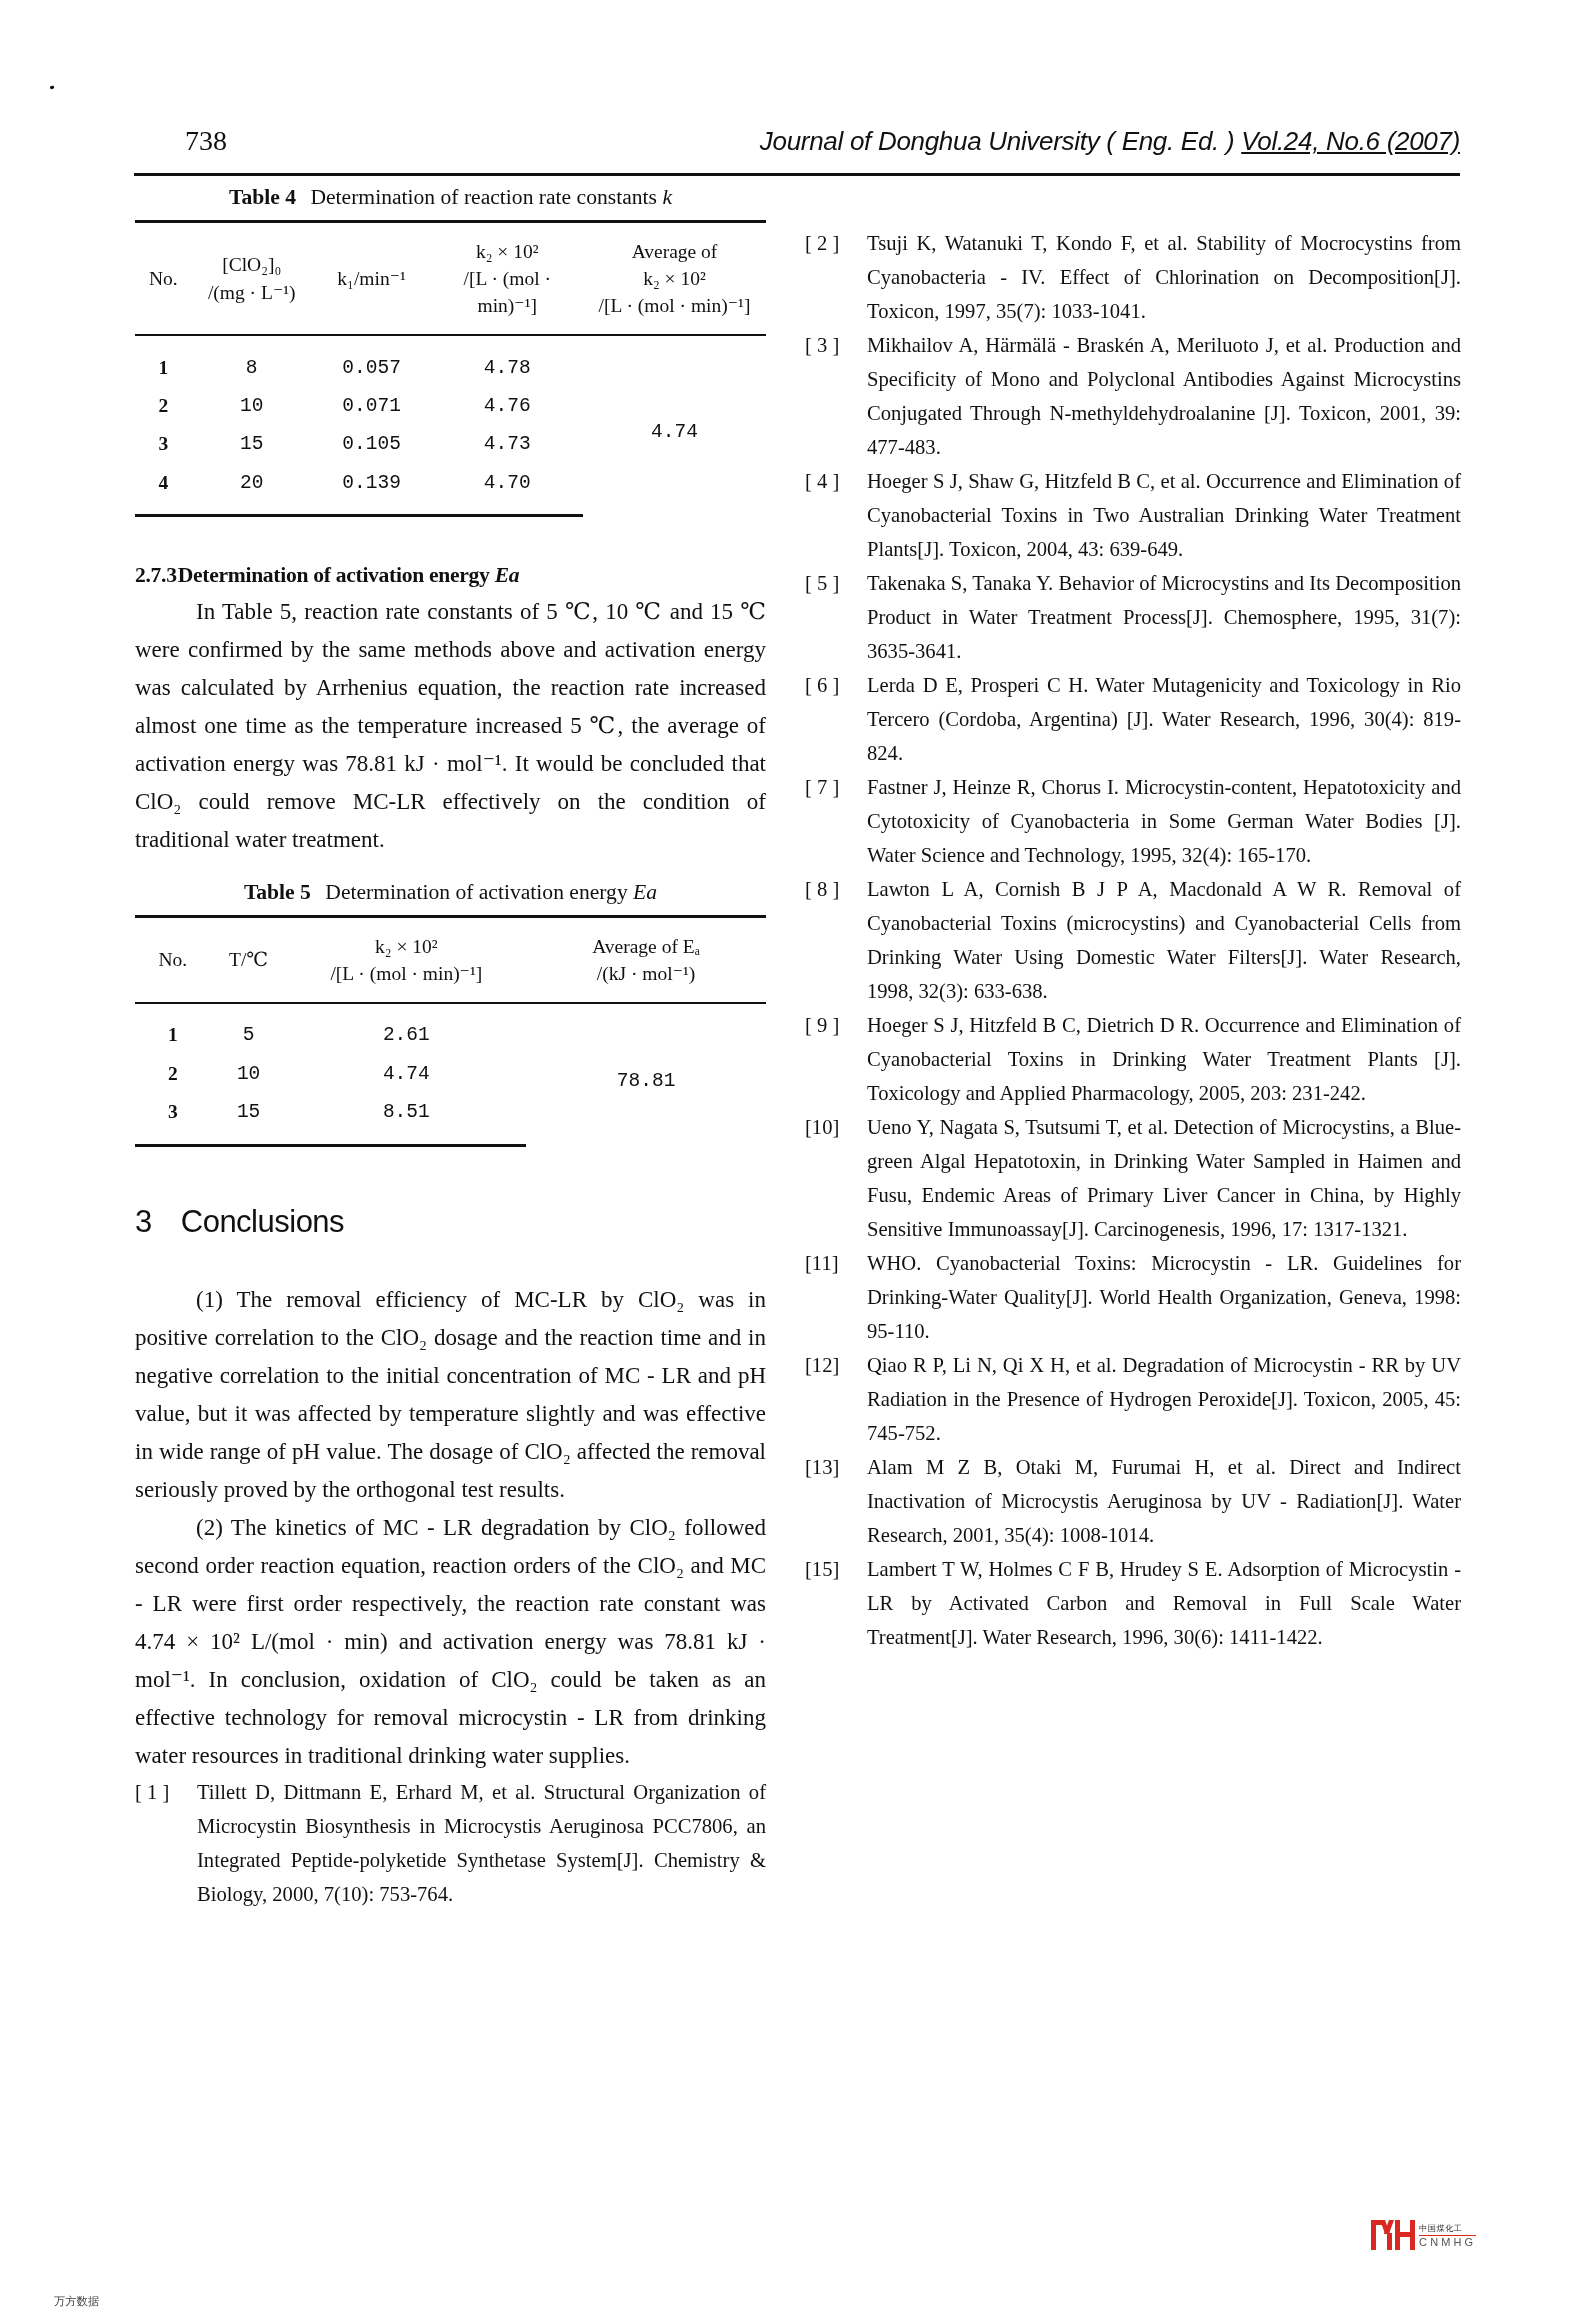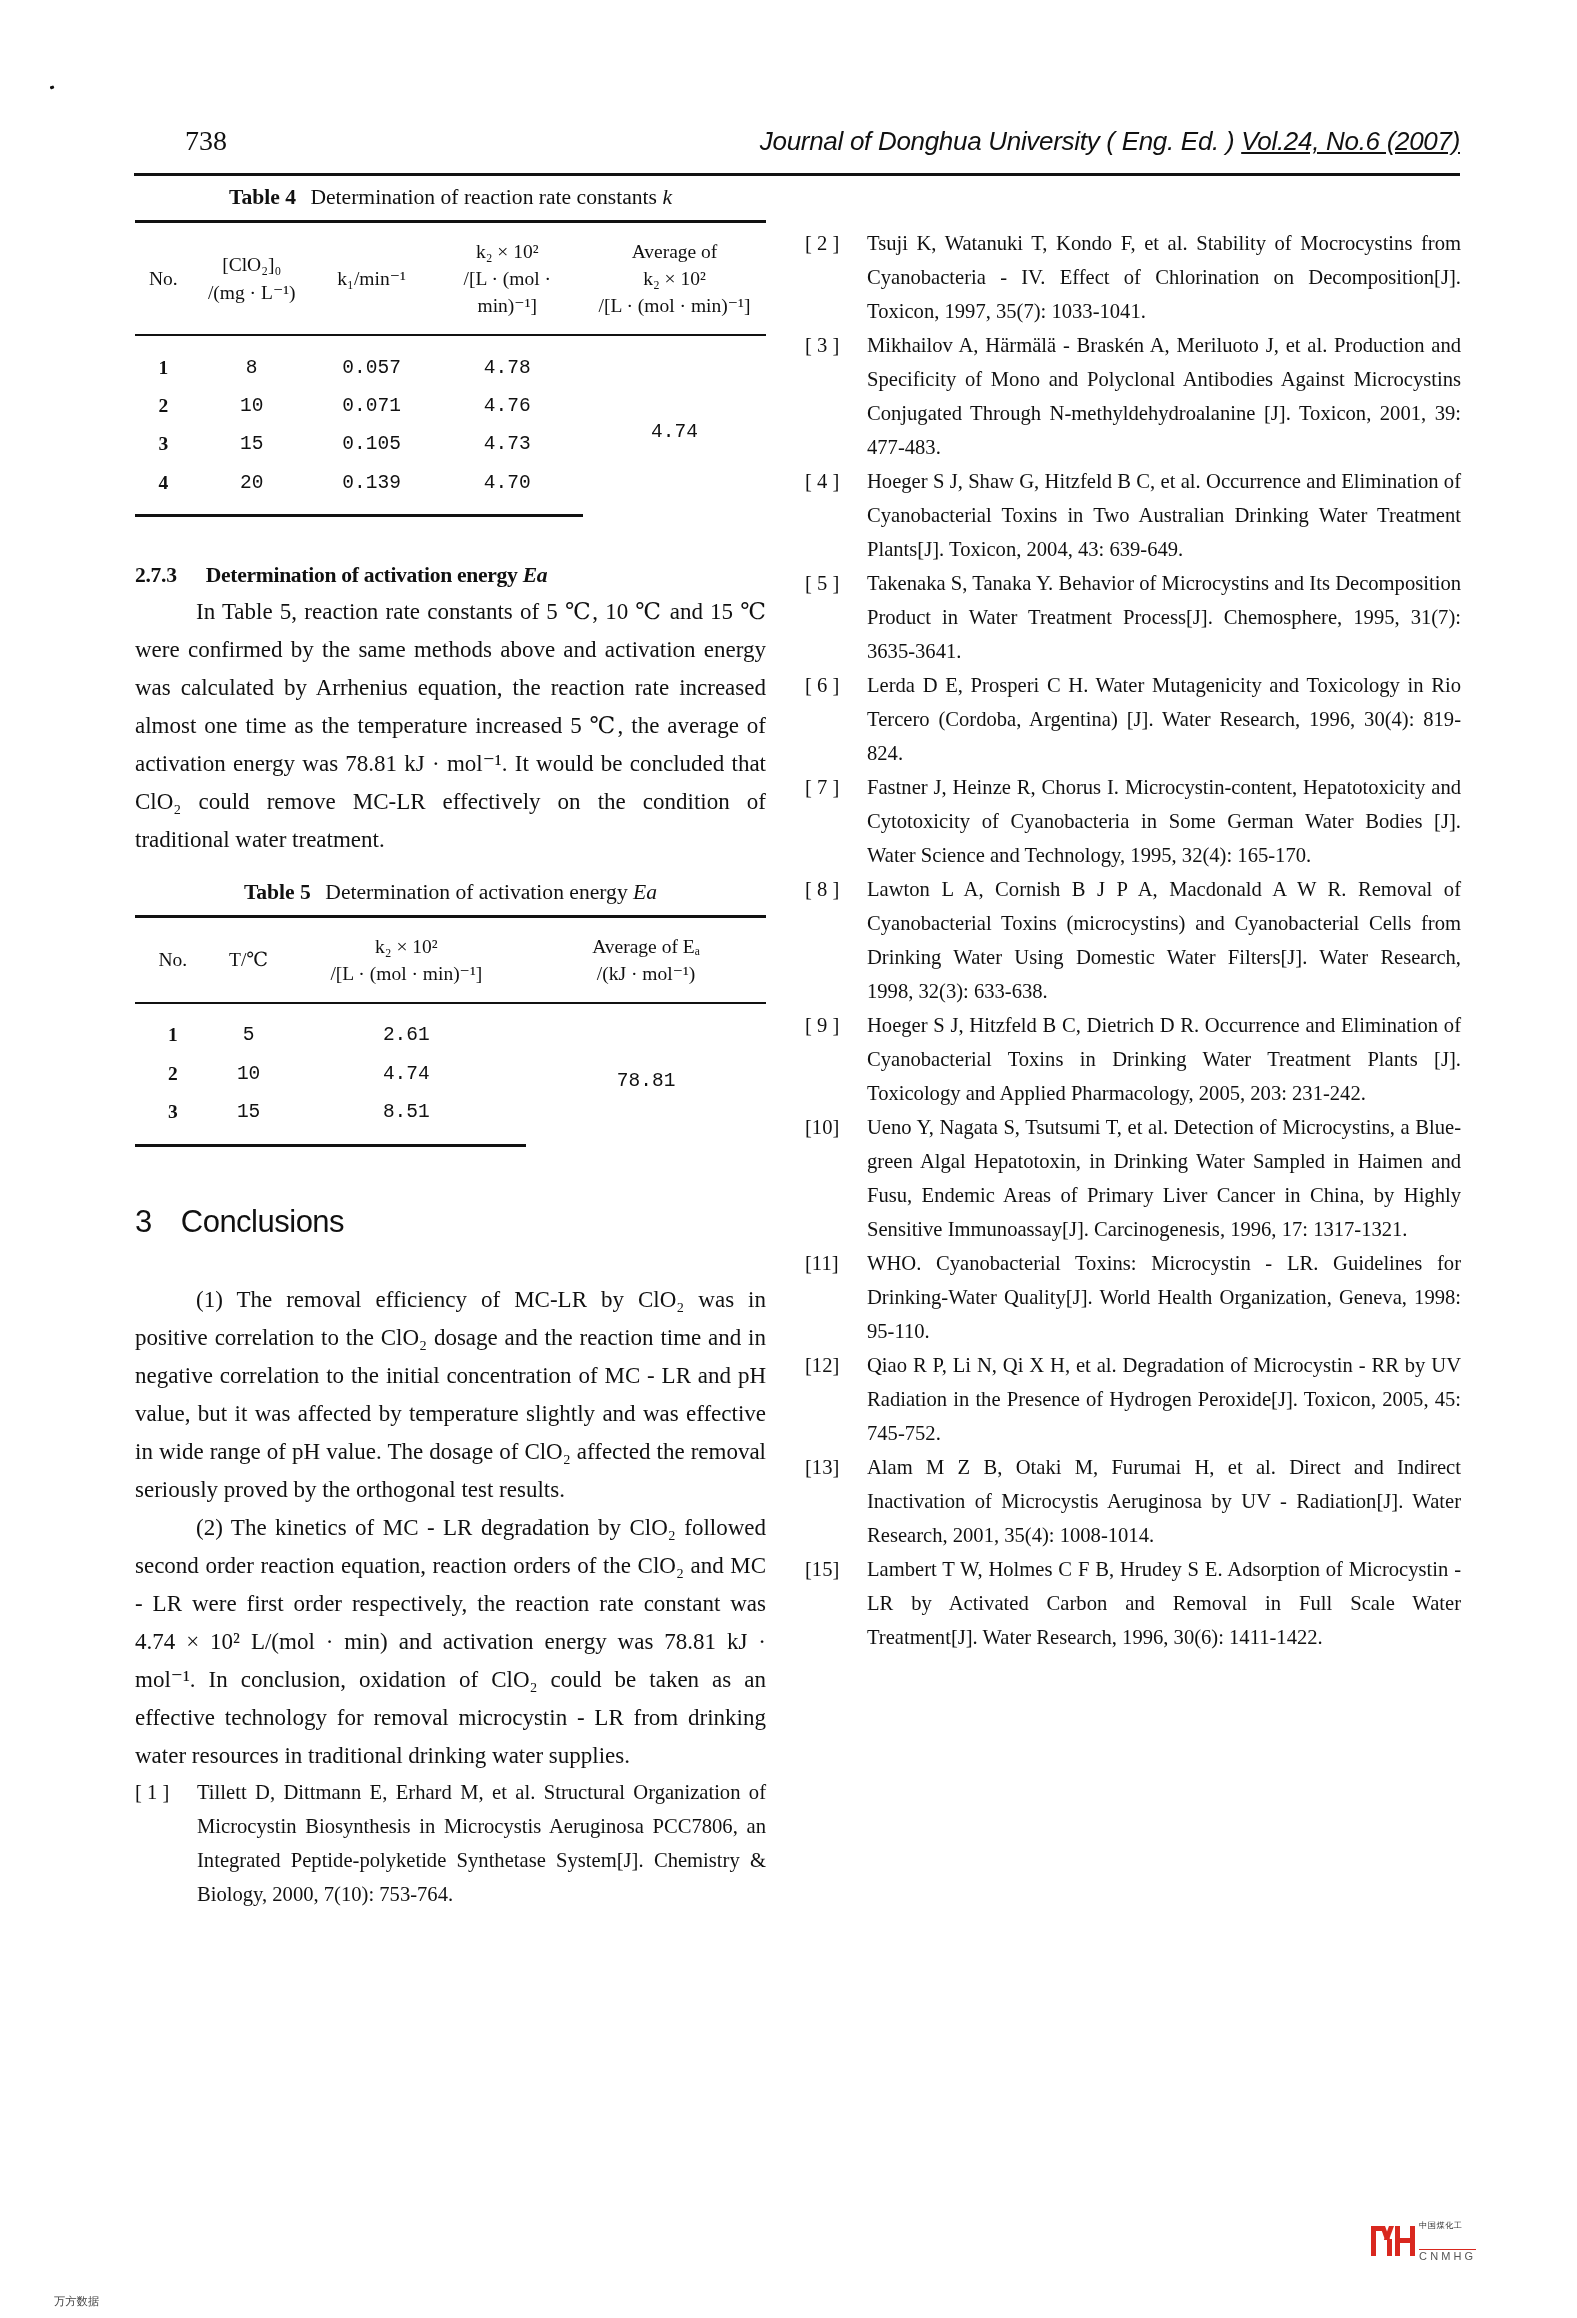--- a/index.html
+++ b/index.html
@@ -29,38 +29,38 @@
   table.dtable thead tr { border-top: 3.1px solid #111; border-bottom: 2.6px solid #111; }
   table.dtable tbody tr:last-child td { border-bottom: 3.1px solid #111; }
   table.dtable th { padding: 14.4px 3.1px; line-height: 1.4; }
   table.dtable td { padding: 8.2px 3.1px; font-family: "Liberation Mono", "DejaVu Sans Mono", monospace; font-size: 19.5px; }
   table.dtable td.idx { font-family: "Liberation Serif", serif; font-weight: bold; }
   table.dtable tbody tr:first-child td { padding-top: 20.6px; }
   table.dtable tbody tr:last-child td { padding-bottom: 20.6px; }
 
   
   .subsection { font-size: 21.6px; font-weight: bold; margin: 46px 0 5.1px 0; letter-spacing: -0.3px; }
-  .subsection .num { margin-right: 29px; }
+  .subsection .num { margin-right: 1px; }
   p.body { font-size: 23px; line-height: 38px; text-align: justify; margin: 0; text-indent: 61px; }
   .section-title { font-family: "Liberation Sans", "DejaVu Sans", sans-serif; font-size: 31px; margin: 57px 0 41px 0; letter-spacing: -0.5px; }
   .section-title .num { margin-right: 29px; }
   .refs-title { font-family: "Liberation Sans", "DejaVu Sans", sans-serif; font-size: 31px; margin: 46px 0 57px 0; letter-spacing: -0.5px; }
 
   
   .ref { display: flex; font-size: 20.6px; line-height: 34px; }
   .ref .ref-num { width: 62px; flex: 0 0 62px; white-space: pre; font-family: "Liberation Serif", serif; }
   .ref .ref-text { flex: 1; text-align: justify; }
 
   
   .wanfang-mark { left: 54px; top: 2294px; font-size: 11.3px; color: #444; font-family: "DejaVu Sans", sans-serif; }
   .cnmhg-logo { left: 1371px; top: 2220px; display: flex; align-items: center; gap: 4.1px; }
   .cnmhg-mark { width: 44px; height: 30px; position: relative; }
   .cnmhg-mark .bar { position: absolute; background: #d9281f; }
   .cnmhg-text { display: flex; flex-direction: column; }
-  .cnmhg-cn { font-size: 8.2px; color: #333; font-family: "DejaVu Sans", sans-serif; border-bottom: 1px solid #d9281f; padding-bottom: 18px; letter-spacing: 0.5px; }
+  .cnmhg-cn { font-size: 8.2px; color: #333; font-family: "DejaVu Sans", sans-serif; border-bottom: 1px solid #d9281f; padding-bottom: 1px; letter-spacing: 0.5px; }
   .cnmhg-en { font-size: 11px; color: #555; letter-spacing: 3.1px; font-family: Liberation Sans, sans-serif; }
 </style>
 </head>
 <body>
 
 <div class="abs stray-dot"></div>
 
 <div class="abs page-number">738</div>
 <div class="abs running-head">
   <span>Journal of Donghua University</span>

